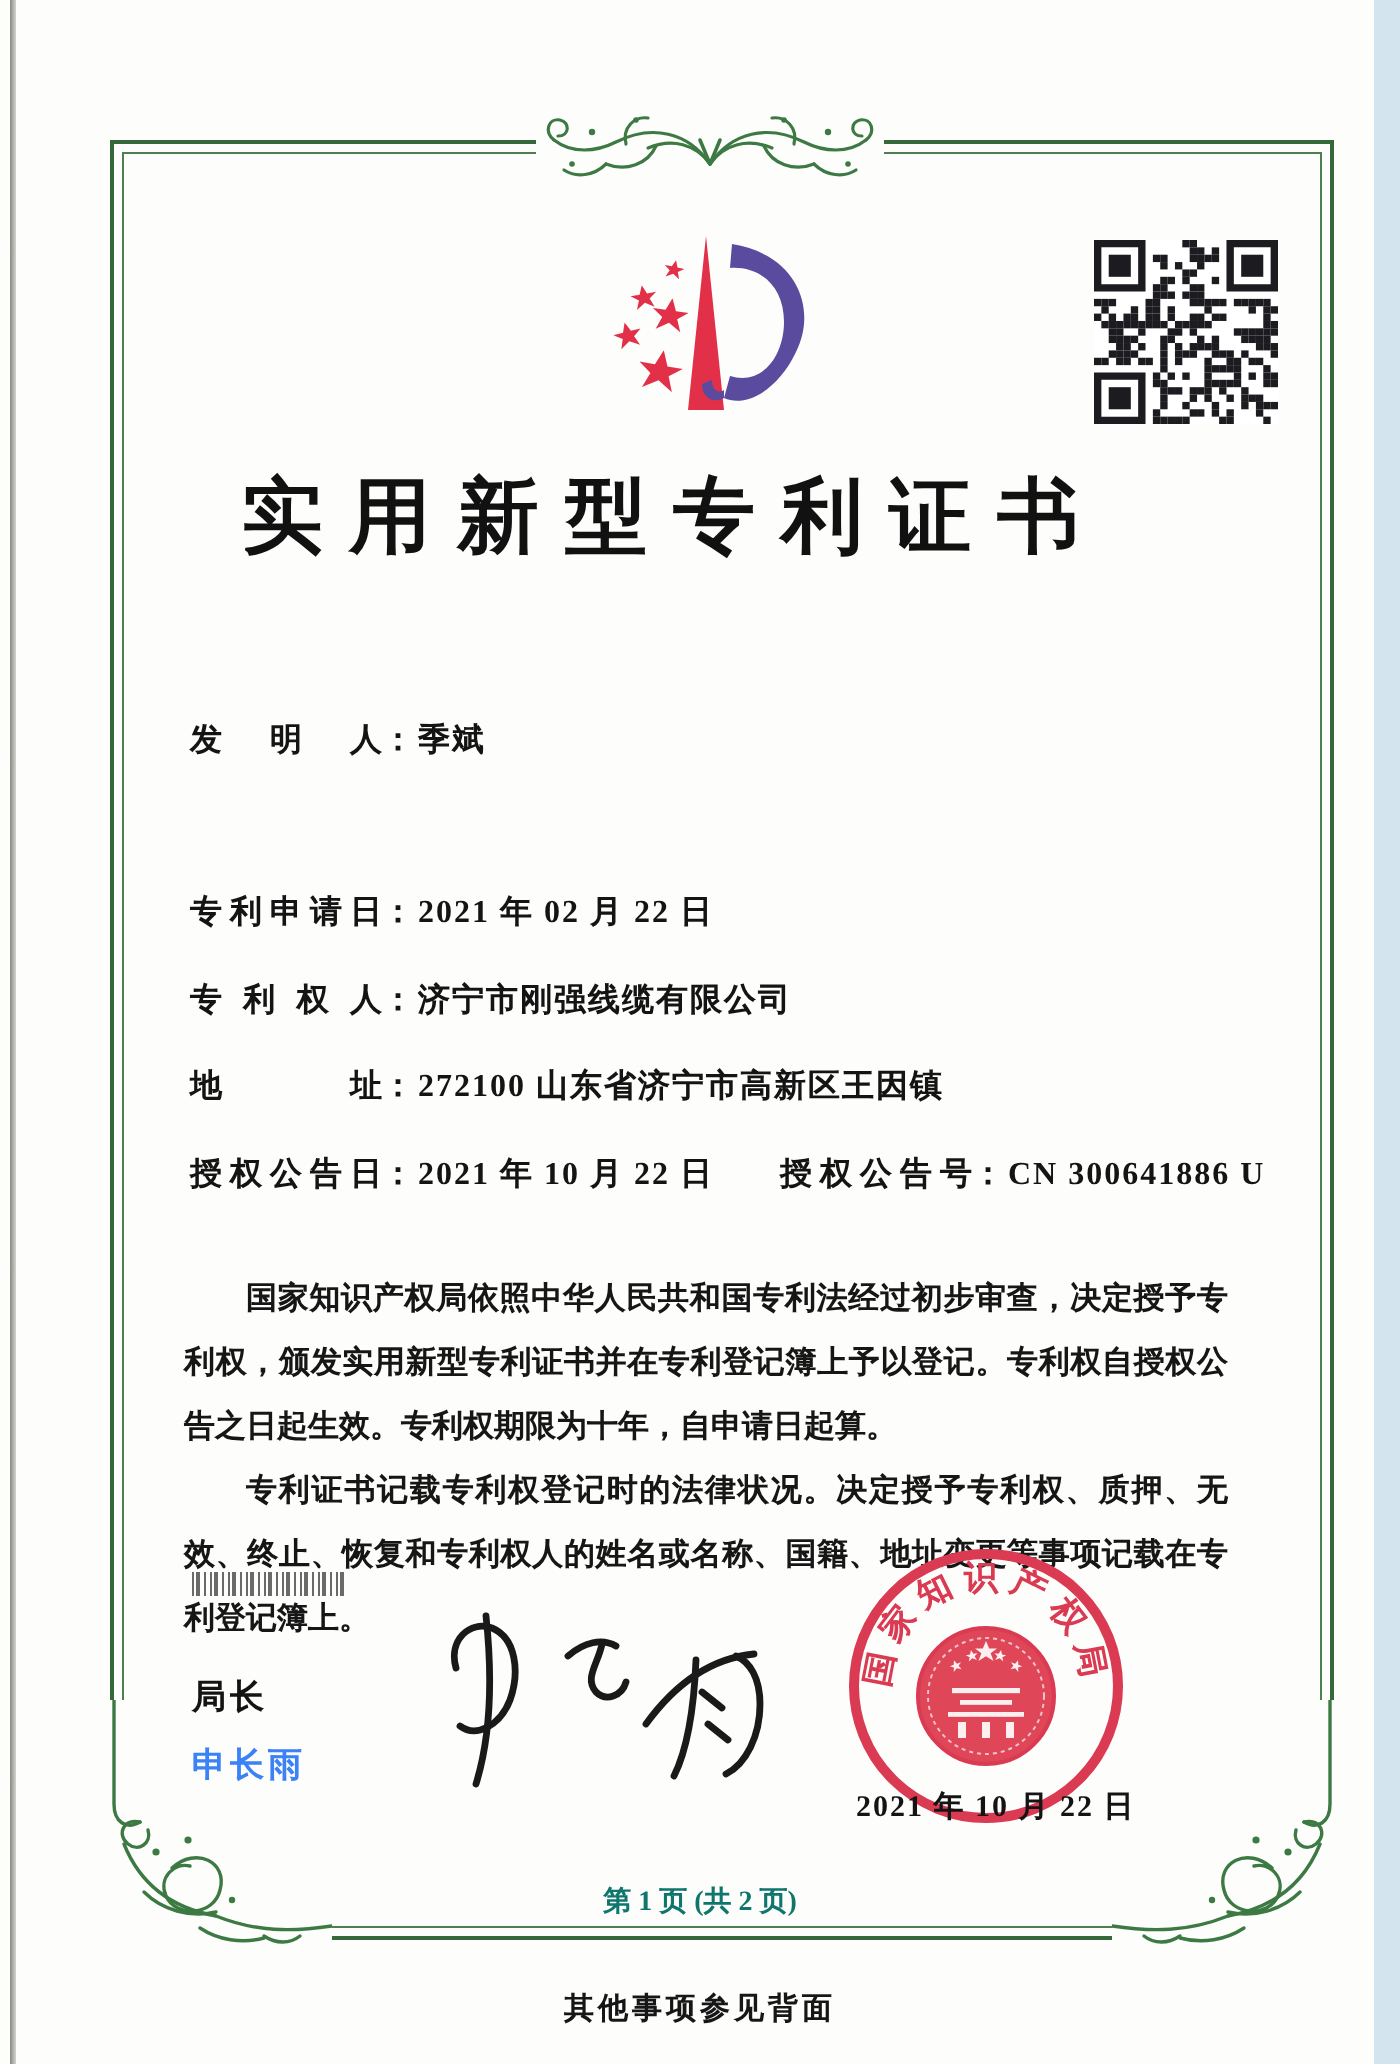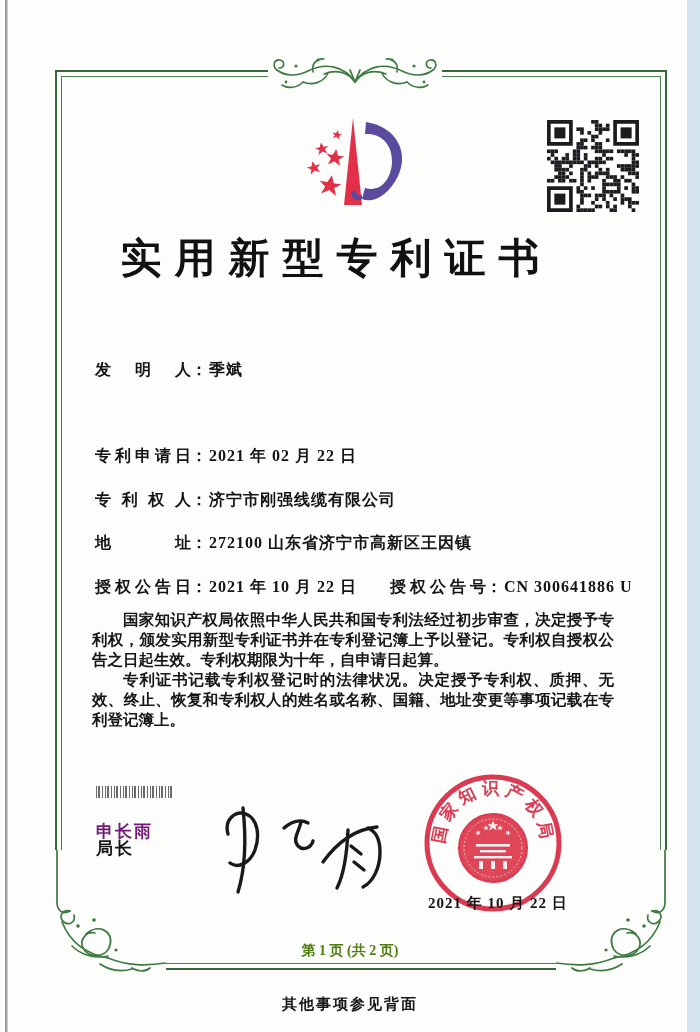--- a/index.html
+++ b/index.html
@@ -45,42 +45,42 @@
   .field-row { position:absolute; left:95px; font-size:16px; color:#141414; font-weight:bold; white-space:nowrap; }
   .flabel { display:inline-block; width:96px; text-align:justify; text-align-last:justify; }
   .fcolon { display:inline-block; width:18px; }
   .fvalue { letter-spacing:1px; }
   .row-0 { top:317px; } .row-1 { top:360px; } .row-2 { top:403px; }
   .row-3 { top:446px; } .row-4 { top:490px; } .row-5 { top:533px; }
   .grant-row { position:absolute; left:95px; top:577px; font-size:16px; font-weight:bold; color:#141414; white-space:nowrap; }
   .grant-no { position:absolute; left:295px; display:inline-block; }
   
   .legal {
-    position:absolute; left:92px; top:610px; width:522px;
-    font-size:15.5px; line-height:20px; color:#161616; font-weight:bold;
+    position:absolute; left:92px; top:634px; width:522px;
+    font-size:15.5px; line-height:32px; color:#161616; font-weight:bold;
     text-align:justify;
   }
   .legal p { text-indent:2em; margin:0; }
   
   .barcode {
     position:absolute; left:96px; top:786px; width:76px; height:12px; opacity:.65;
     background:repeating-linear-gradient(90deg,#1b1b1b 0 1px,#fdfdfb 1px 2px,#1b1b1b 2px 4px,#fdfdfb 4px 6px,#1b1b1b 6px 7px,#fdfdfb 7px 9px);
   }
   .signer-title { position:absolute; left:96px; top:837px; font-size:17px; font-weight:bold; color:#141414; letter-spacing:2px;text-align:right; }
-  .signer-name  { position:absolute; left:96px; top:820px; font-size:17px; font-weight:bold; color:#701a75; letter-spacing:2px; }
+  .signer-name  { position:absolute; left:96px; top:871px; font-size:17px; font-weight:bold; color:#3b82f6; letter-spacing:2px; }
   .signature-box { position:absolute; left:198px; top:800px; width:185px; height:100px; }
   .seal-box { position:absolute; left:408px; top:760px; width:170px; height:170px; }
   .seal-date {
     position:absolute; left:428px; top:894px; width:150px;
     font-size:15px; font-weight:bold; color:#141414; letter-spacing:1px;
   }
   
   .page-number {
     position:absolute; left:0; top:942px; width:700px; text-align:center;
-    font-size:14px; font-weight:bold; color:#4d7c0f;
+    font-size:14px; font-weight:bold; color:#0f766e;
   }
   .back-note {
     position:absolute; left:0; top:995px; width:700px; text-align:center;
     font-size:15px; font-weight:bold; color:#161616; letter-spacing:2px;
   }
 </style>
 </head>
 <body>
 
 <div class="page">

